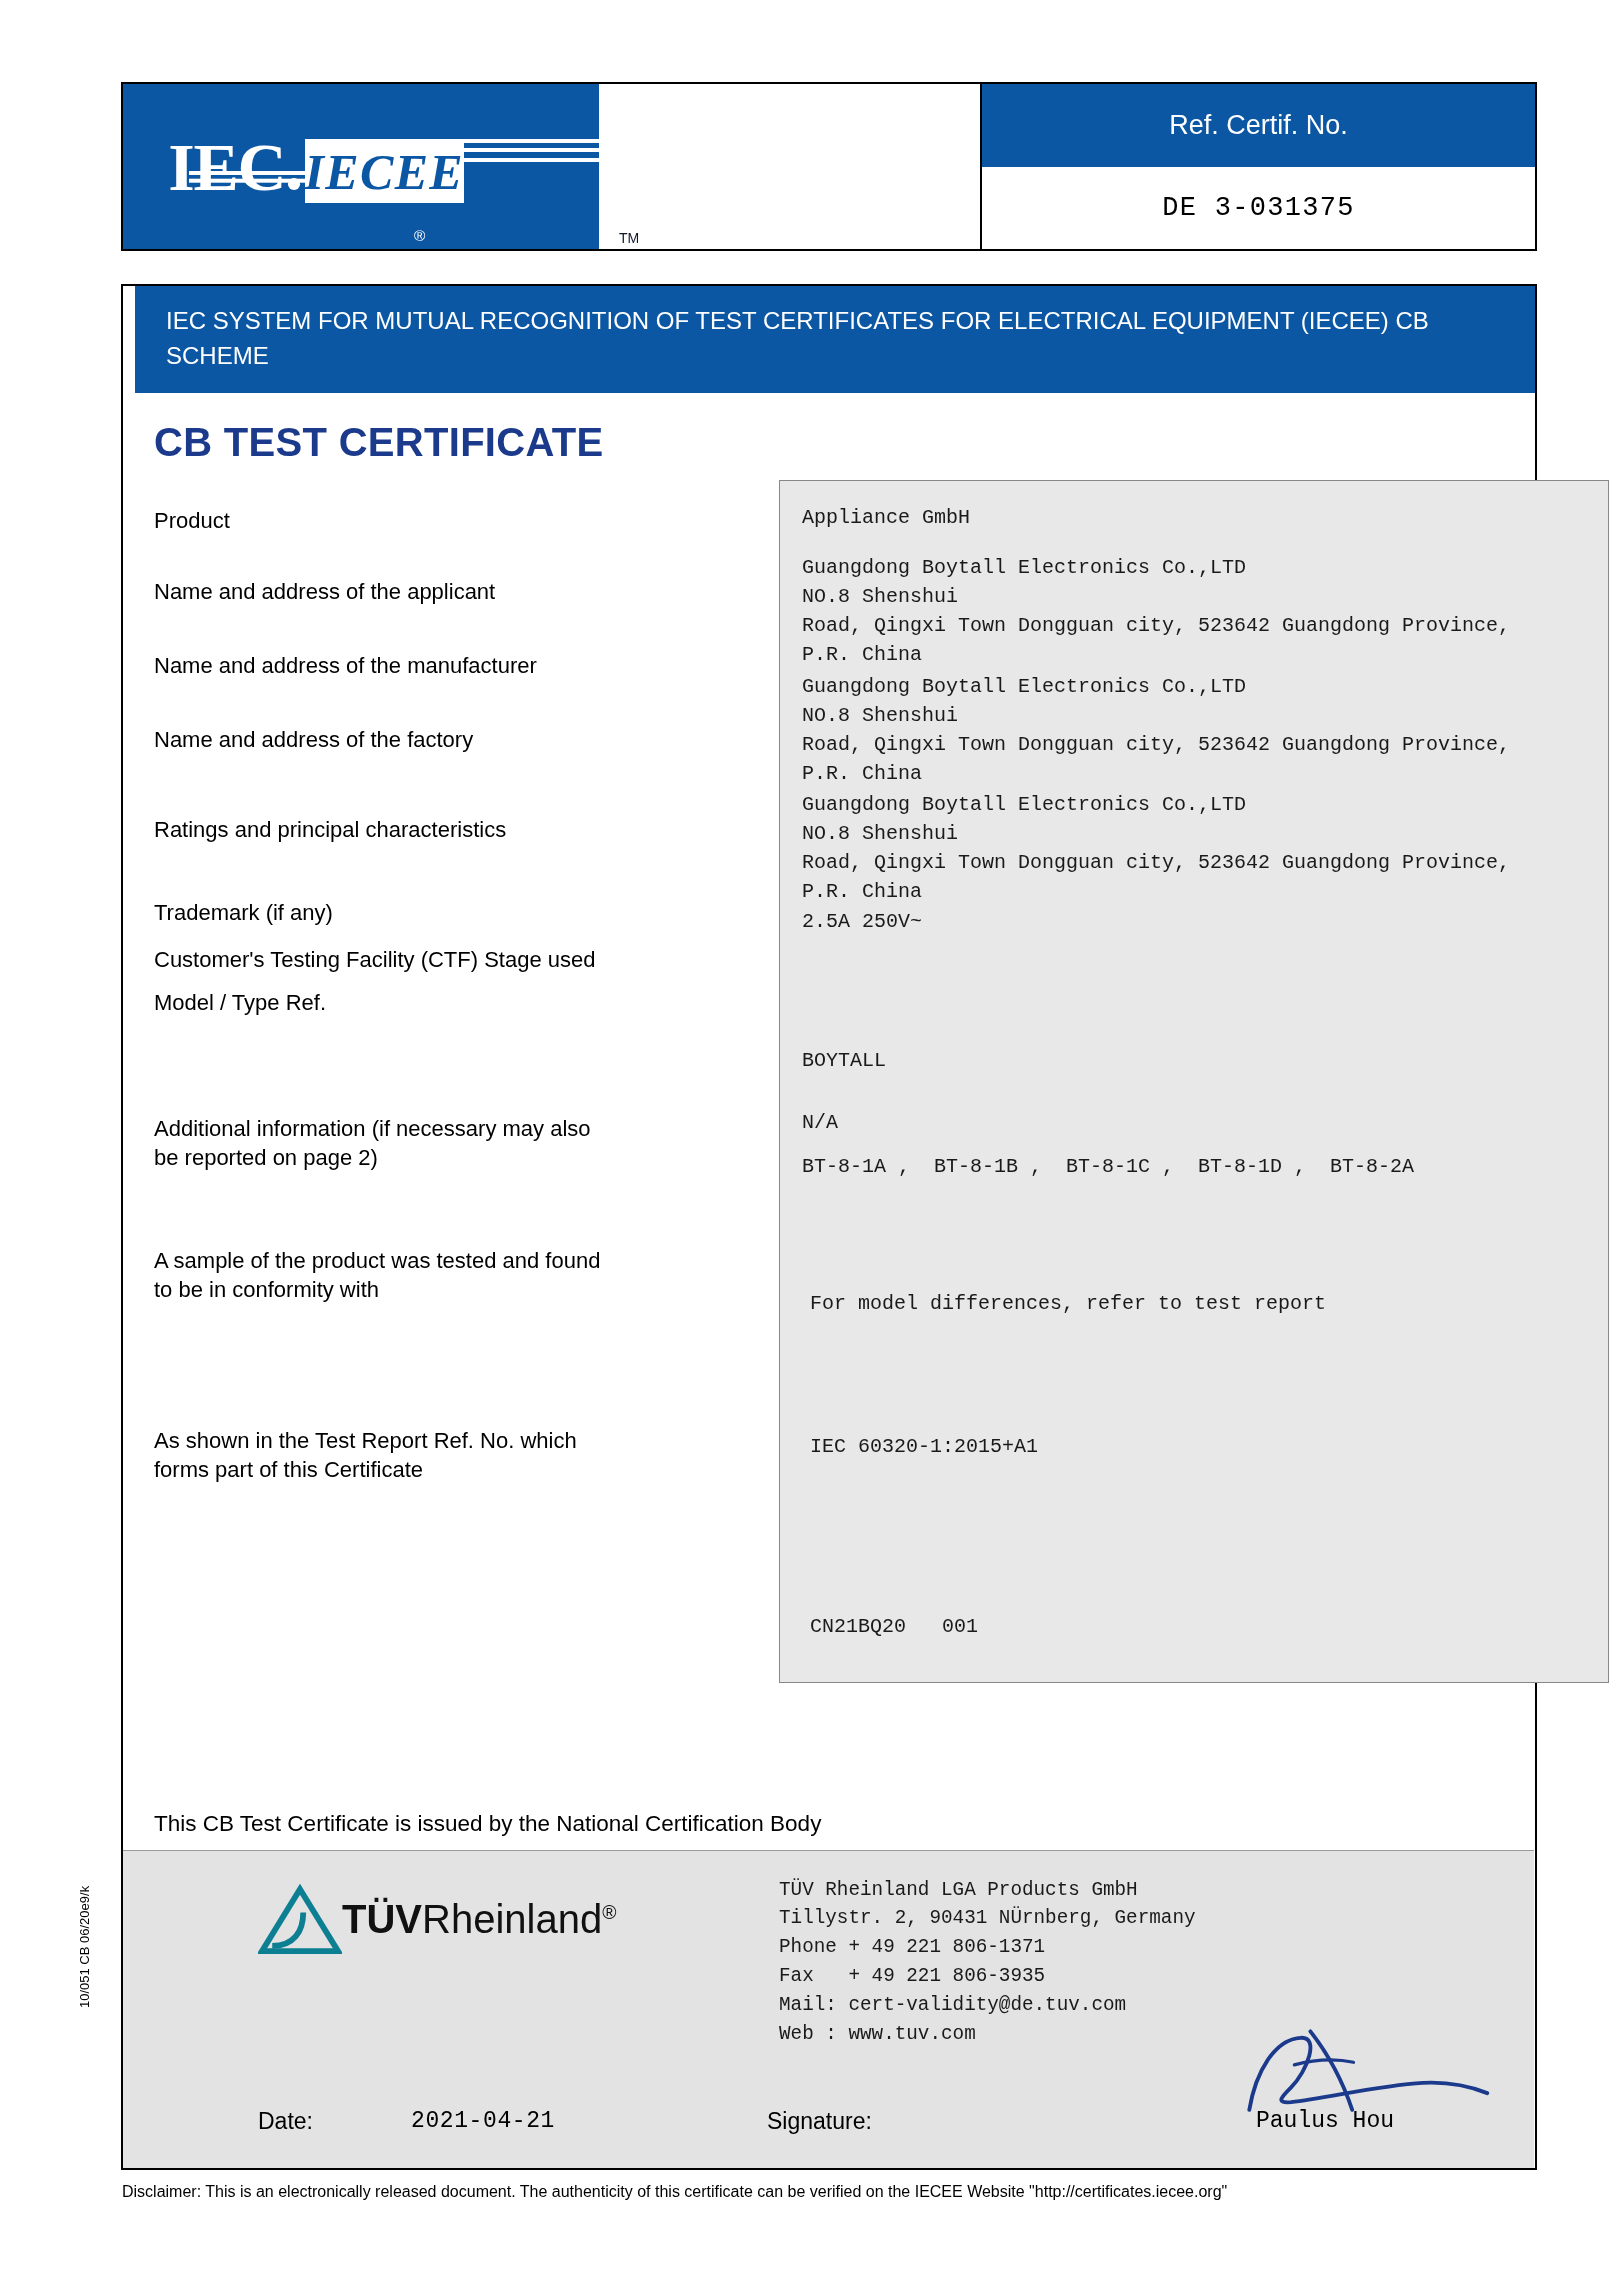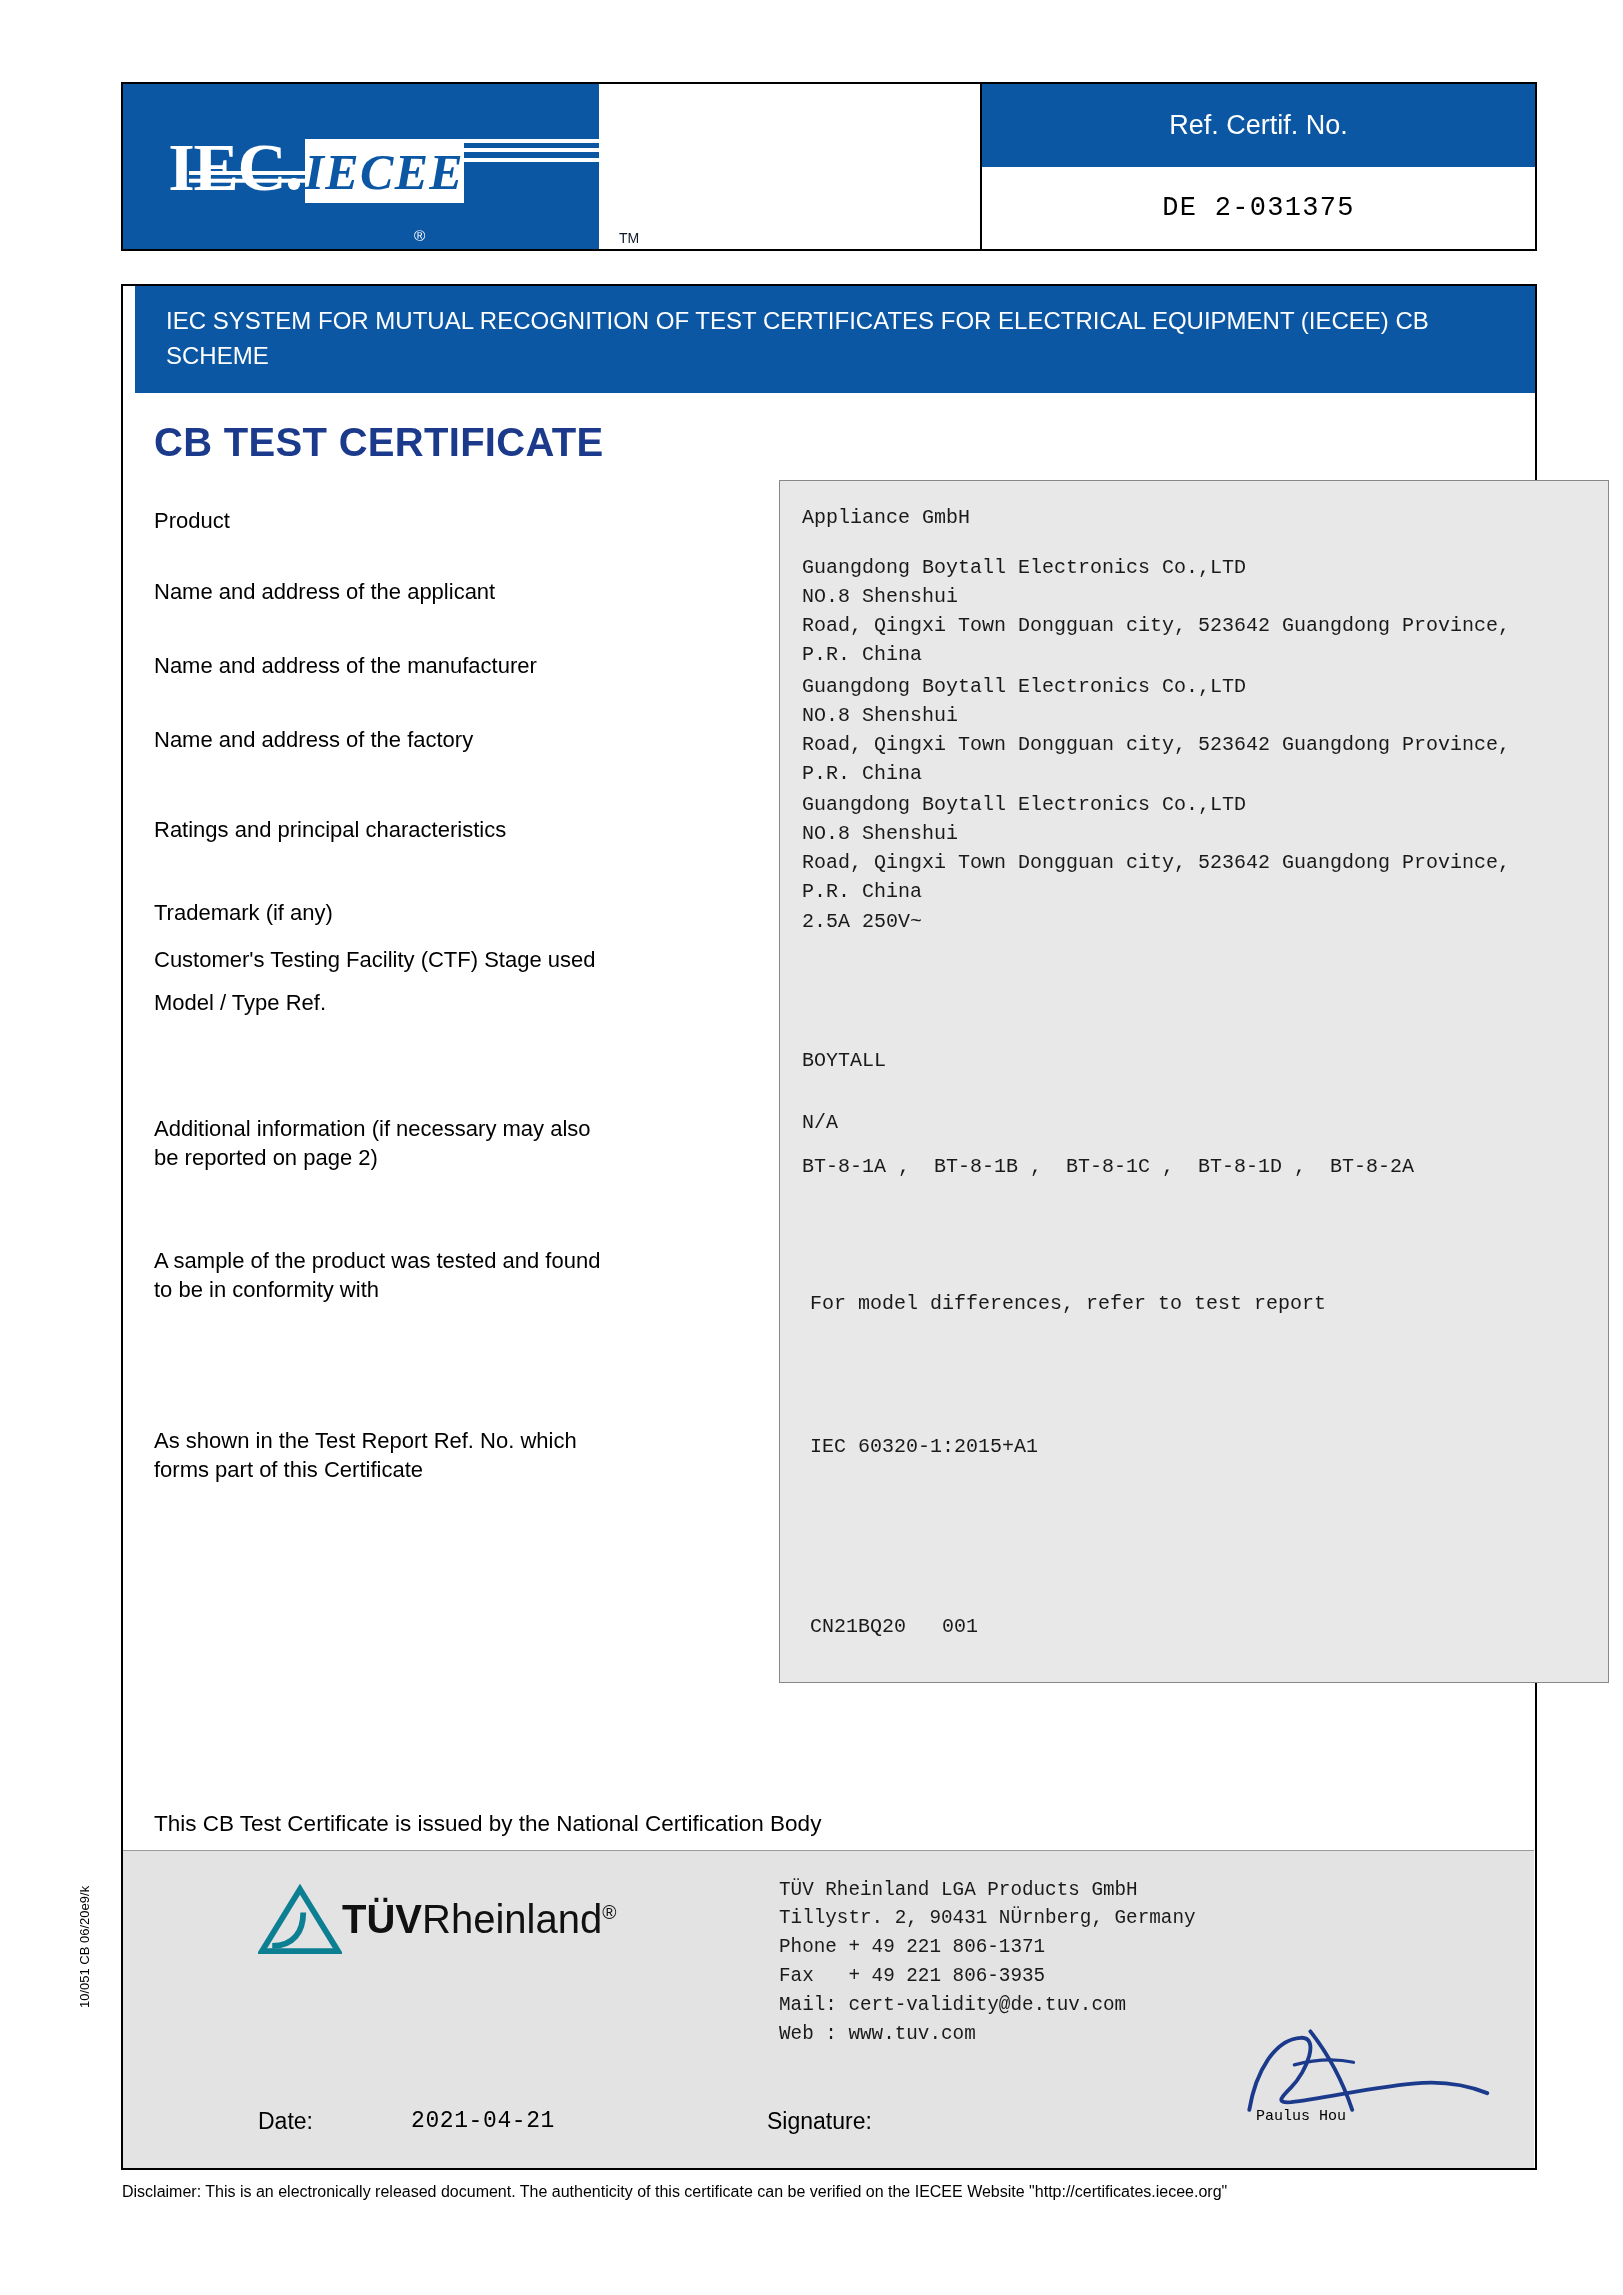--- a/index.html
+++ b/index.html
@@ -275,21 +275,21 @@
     position: absolute;
     left: 644px;
     top: 257px;
     font-size: 23px;
   }
   .sig-name {
     position: absolute;
     left: 1133px;
     top: 257px;
     font-family: "Liberation Mono", monospace;
-    font-size: 15px;
+    font-size: 23px;
   }
   .signature {
     position: absolute;
     left: 1107px;
     top: 175px;
   }
 
   
   .disclaimer {
     position: absolute;
@@ -331,21 +331,21 @@
               <div></div>
           </div>
         </div>
         <span class="reg-mark">®</span>
       </div>
       <span class="tm-mark">TM</span>
     </div>
 
     <div class="ref-cell">
       <div class="ref-title">Ref. Certif. No.</div>
-      <div class="ref-value">DE 2-031375</div>
+      <div class="ref-value">DE 3-031375</div>
     </div>
   </div>
 
   <div class="body-wrap">
 
     <div class="scheme-band">IEC SYSTEM FOR MUTUAL RECOGNITION OF TEST CERTIFICATES FOR ELECTRICAL EQUIPMENT (IECEE) CB SCHEME</div>
 
     <div class="cb-title">CB TEST CERTIFICATE</div>
 
     <div class="content">

